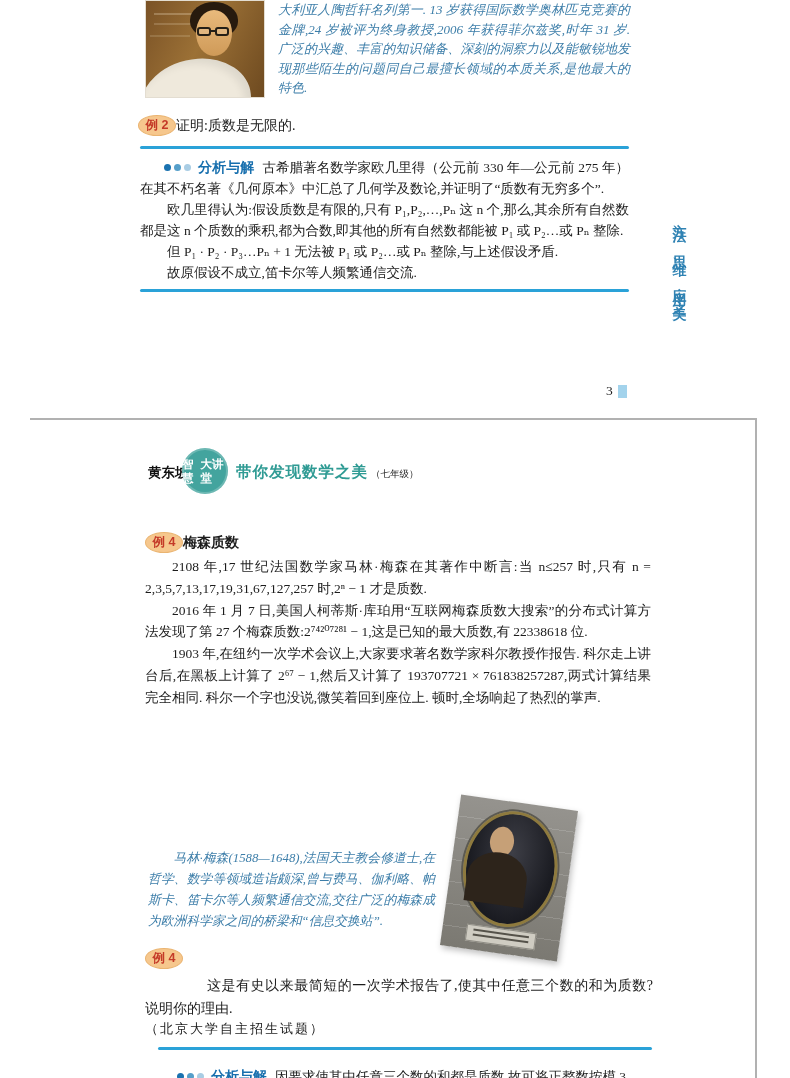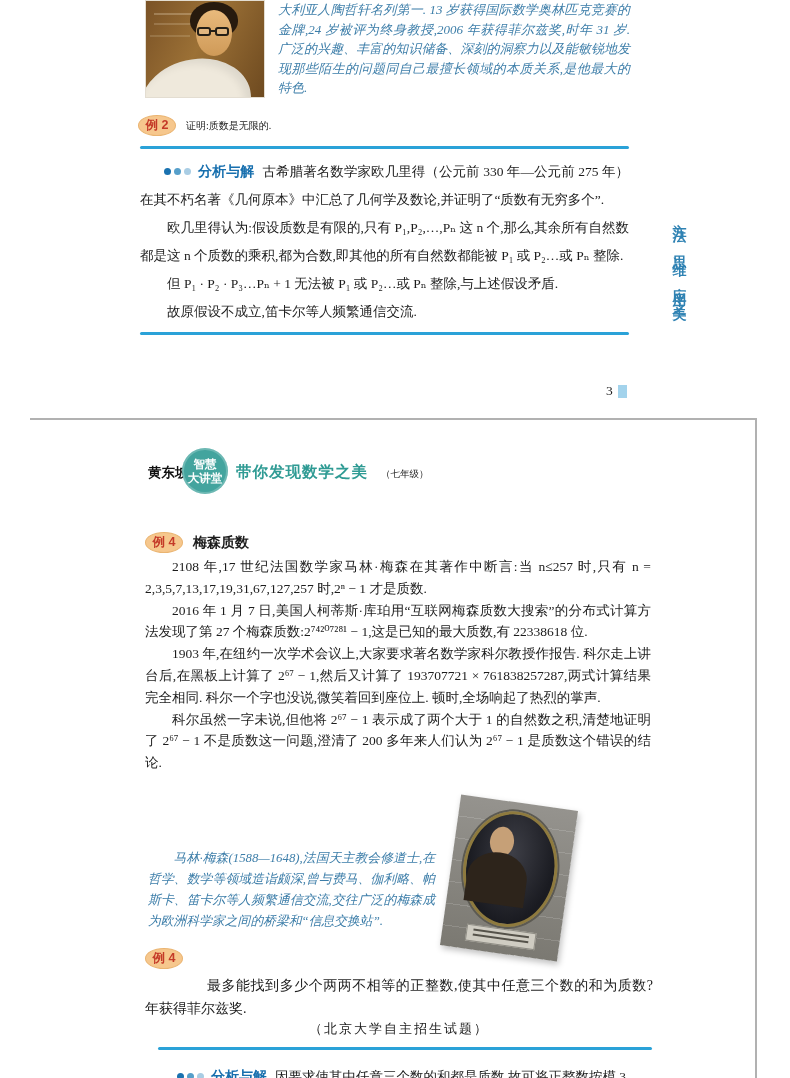--- a/index.html
+++ b/index.html
@@ -18,52 +18,52 @@
          background:linear-gradient(115deg,#7a5226 0%,#9c7136 45%,#6e4a20 100%);}
   .photo .chalk{position:absolute;left:8px;top:12px;width:40px;height:2px;background:rgba(255,245,220,.25);box-shadow:0 10px 0 rgba(255,245,220,.18),-4px 22px 0 rgba(255,245,220,.15);}
   .photo .hair{position:absolute;left:44px;top:1px;width:48px;height:36px;background:#271a0e;border-radius:50% 50% 46% 46%;}
   .photo .face{position:absolute;left:50px;top:9px;width:36px;height:46px;background:linear-gradient(#e9ba7c,#cf9a58);border-radius:50%;}
   .photo .lens{position:absolute;width:14px;height:9px;border:2px solid #241f17;border-radius:3px;background:rgba(255,255,255,.14);}
   .photo .l1{left:51px;top:26px;} .photo .l2{left:69px;top:26px;}
   .photo .bridge{position:absolute;left:64px;top:29px;width:6px;height:2px;background:#241f17;}
   .photo .shirt{position:absolute;left:-8px;top:58px;width:112px;height:52px;background:#efe9dc;border-radius:55% 45% 0 0/95% 75% 0 0;transform:rotate(-4deg);box-shadow:inset -6px 4px 8px rgba(0,0,0,.08);}
   .bio{left:278px;top:0;width:352px;font-size:13px;line-height:19.6px;color:var(--hand-blue);
        text-align:justify;font-style:italic;}
-  .ex-row{display:flex;align-items:center;gap:10px;}
+  .ex-row{display:flex;align-items:center;}
   .badge{min-width:38px;height:21px;padding:0 4px;background:var(--badge-fill);border:1px solid #eab471;
          border-radius:50%;color:var(--badge-text);font-weight:bold;font-size:12.5px;
          display:flex;align-items:center;justify-content:center;
          font-family:"Liberation Sans","DejaVu Sans",sans-serif;flex:0 0 auto;}
   .ex2{left:138px;top:115px;}
-  .ex2 .extext{font-size:10px;}
+  .ex2 .extext{font-size:14px;}
   .anbox{left:140px;top:146px;width:489px;}
   .bluerule{height:3px;background:var(--accent-blue);border-radius:2px;}
-  .an-body{padding:8px 0 6px;font-size:13.5px;line-height:28px;text-align:justify;}
+  .an-body{padding:8px 0 6px;font-size:13.5px;line-height:21px;text-align:justify;}
   .an-body p{margin:0;}
   .p-head{text-indent:24px;}
   .p-cont{text-indent:2em;}
   .dot{display:inline-block;width:7px;height:7px;border-radius:50%;margin-right:3px;vertical-align:1px;}
   .d1{background:#1a72b0;} .d2{background:#569fca;} .d3{background:#a9cde4;}
   .alabel{font-weight:bold;color:var(--label-blue);font-size:14px;margin:0 8px 0 4px;
           font-family:"Liberation Sans","DejaVu Sans",sans-serif;}
   .sidebar{left:670px;top:212px;writing-mode:vertical-rl;letter-spacing:6px;font-size:14px;
            color:#2f82b3;font-weight:bold;}
   .pageno{left:606px;top:383px;display:flex;align-items:center;gap:5px;font-size:13.5px;}
   .pagesq{width:9px;height:13px;background:#a3d3ec;}
 
   
   .page2{left:30px;top:418px;width:727px;height:660px;background:#fff;
          border-top:2px solid #b1b1b1;border-right:2px solid #b1b1b1;}
   .author{left:118px;top:44px;font-size:13.5px;color:#111;
           font-family:"Liberation Sans","DejaVu Sans",sans-serif;font-weight:bold;}
   .circle{left:152px;top:28px;width:46px;height:46px;border-radius:50%;background:var(--teal);
-          color:#fff;display:flex;flex-direction:column;align-items:center;justify-content:center;
+          color:#fff;display:flex;flex-direction:row;align-items:center;justify-content:center;
           font-family:"Liberation Sans","DejaVu Sans",sans-serif;font-size:11.5px;line-height:1.25;
           font-weight:bold;box-shadow:inset 0 0 0 2px rgba(255,255,255,.22);}
-  .series{left:206px;top:42px;display:flex;align-items:baseline;gap:13px;}
+  .series{left:206px;top:42px;display:flex;align-items:baseline;gap:3px;}
   .series-title{font-size:15.5px;font-weight:bold;color:var(--series-teal);letter-spacing:1px;
                 font-family:"Liberation Sans","DejaVu Sans",sans-serif;}
   .grade{font-size:9.5px;color:#222;}
   .ex3{left:115px;top:112px;}
   .ex3 .extitle{font-size:14px;font-weight:bold;font-family:"Liberation Sans","DejaVu Sans",sans-serif;}
   .content{left:115px;top:136px;width:506px;font-size:13.5px;line-height:21.8px;text-align:justify;}
   .content p{margin:0;text-indent:2em;}
   .mcaption{left:118px;top:428px;width:287px;font-size:12.8px;line-height:21px;color:var(--hand-blue);
             text-align:justify;text-indent:2em;font-style:italic;}
   .portrait{left:420px;top:382px;width:118px;height:152px;transform:rotate(8deg);
@@ -71,21 +71,21 @@
   .stone-lines{position:absolute;inset:0;background:repeating-linear-gradient(180deg,transparent 0 21px,rgba(255,255,255,.14) 21px 22px);}
   .oval{position:absolute;left:12px;top:9px;width:94px;height:116px;border-radius:50%;
         background:radial-gradient(ellipse at 50% 35%,#3d3e46 0%,#1a1b21 70%);
         border:3px solid #8e7a3e;box-shadow:0 0 0 2px #5c5a52;}
   .pface{position:absolute;left:35px;top:26px;width:24px;height:30px;background:#c6a077;border-radius:50%;}
   .probe{position:absolute;left:17px;top:52px;width:60px;height:52px;background:#2d241b;border-radius:50% 50% 0 0;}
   .plaque{position:absolute;left:24px;bottom:8px;width:70px;height:17px;background:#cfccc2;border:1px solid #8f8d85;padding:3px 6px;}
   .plaque .tline{height:2px;background:#55524a;margin-bottom:3px;}
   .ex4badge{left:115px;top:528px;}
   .ex4text{left:115px;top:555px;width:508px;font-size:14px;line-height:22.5px;text-align:justify;text-indent:62px;margin:0;}
-  .source{left:115px;top:600px;width:508px;text-align:center;font-size:13px;letter-spacing:2px;}
+  .source{left:115px;top:600px;width:508px;text-align:left;font-size:13px;letter-spacing:2px;}
   .rule4{left:128px;top:627px;width:494px;}
   .an2{left:115px;top:638px;width:508px;font-size:13.5px;line-height:21px;}
   .an2 p{margin:8px;text-indent:24px;text-align:justify;}
 </style>
 </head>
 <body>
 
 <div class="abs page1">
 
   <div class="abs photo">
@@ -140,38 +140,37 @@
 
   <div class="abs ex-row ex3">
     <span class="badge">例 4</span>
     <span class="extitle">梅森质数</span>
   </div>
 
   <div class="abs content">
     <p>2108 年,17 世纪法国数学家马林·梅森在其著作中断言:当 n≤257 时,只有 n = 2,3,5,7,13,17,19,31,67,127,257 时,2ⁿ − 1 才是质数.</p>
     <p>2016 年 1 月 7 日,美国人柯蒂斯·库珀用“互联网梅森质数大搜索”的分布式计算方法发现了第 27 个梅森质数:2⁷⁴²⁰⁷²⁸¹ − 1,这是已知的最大质数,有 22338618 位.</p>
     <p>1903 年,在纽约一次学术会议上,大家要求著名数学家科尔教授作报告. 科尔走上讲台后,在黑板上计算了 2⁶⁷ − 1,然后又计算了 193707721 × 761838257287,两式计算结果完全相同. 科尔一个字也没说,微笑着回到座位上. 顿时,全场响起了热烈的掌声.</p>
-    <p>科尔虽然一字未说,但他将 2⁶⁷ − 1 表示成了两个大于 1 的自然数之积,清楚地证明了 2⁶⁷ − 1 不是质数这一问题,澄清了 200 多年来人们认为 2⁶⁷ − 1 是质数这个错误的结论.</p>
   </div>
 
   <div class="abs mcaption">马林·梅森(1588—1648),法国天主教会修道士,在哲学、数学等领域造诣颇深,曾与费马、伽利略、帕斯卡、笛卡尔等人频繁通信交流,交往广泛的梅森成为欧洲科学家之间的桥梁和“信息交换站”.</div>
 
   <div class="abs portrait">
     <div class="stone-lines"></div>
     <div class="oval"></div>
     <div class="pface"></div>
     <div class="probe"></div>
     <div class="plaque">
       <div class="tline"></div>
       <div class="tline"></div>
     </div>
   </div>
 
   <span class="abs badge ex4badge">例 4</span>
-  <p class="abs ex4text">最多能找到多少个两两不相等的正整数,使其中任意三个数的和为质数? 年获得菲尔兹奖.</p>
+  <p class="abs ex4text">这是有史以来最简短的一次学术报告了,使其中任意三个数的和为质数? 说明你的理由.</p>
   <div class="abs source">（北京大学自主招生试题）</div>
 
   <div class="abs bluerule rule4"></div>
 
   <div class="abs an2">
     <p>
       <span class="dots"><i class="dot d1"></i><i class="dot d2"></i><i class="dot d3"></i></span><span class="alabel">分析与解</span><span>因要求使其中任意三个数的和都是质数,故可将正整数按模 3</span>
     </p>
   </div>
 </div>

